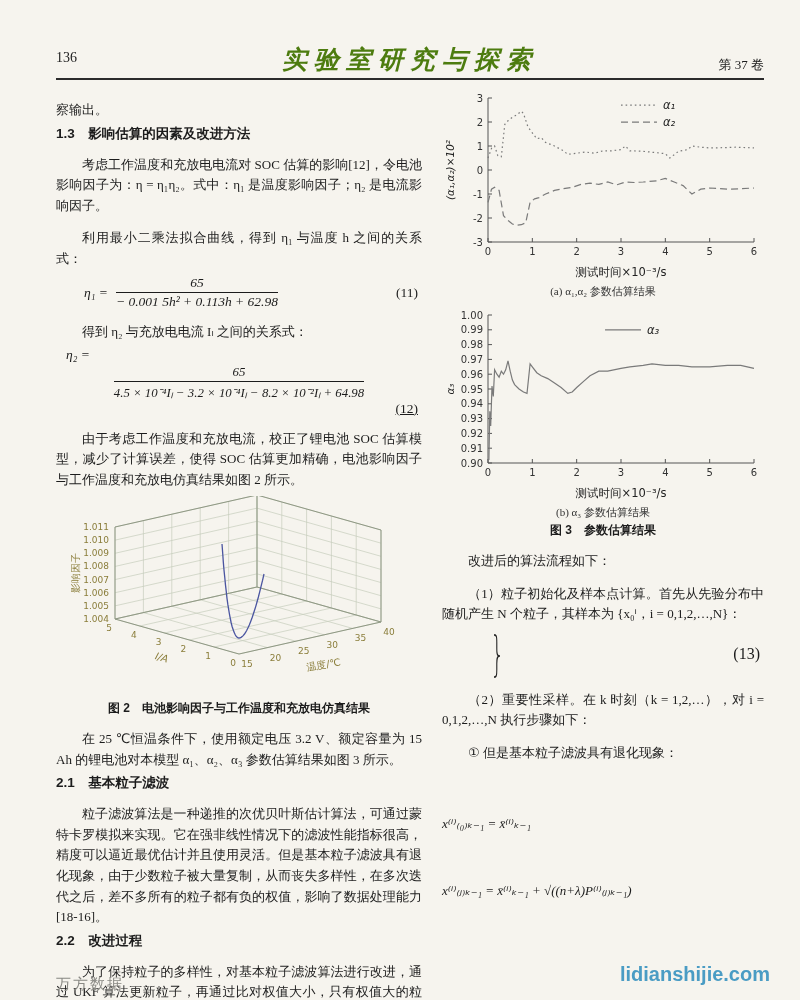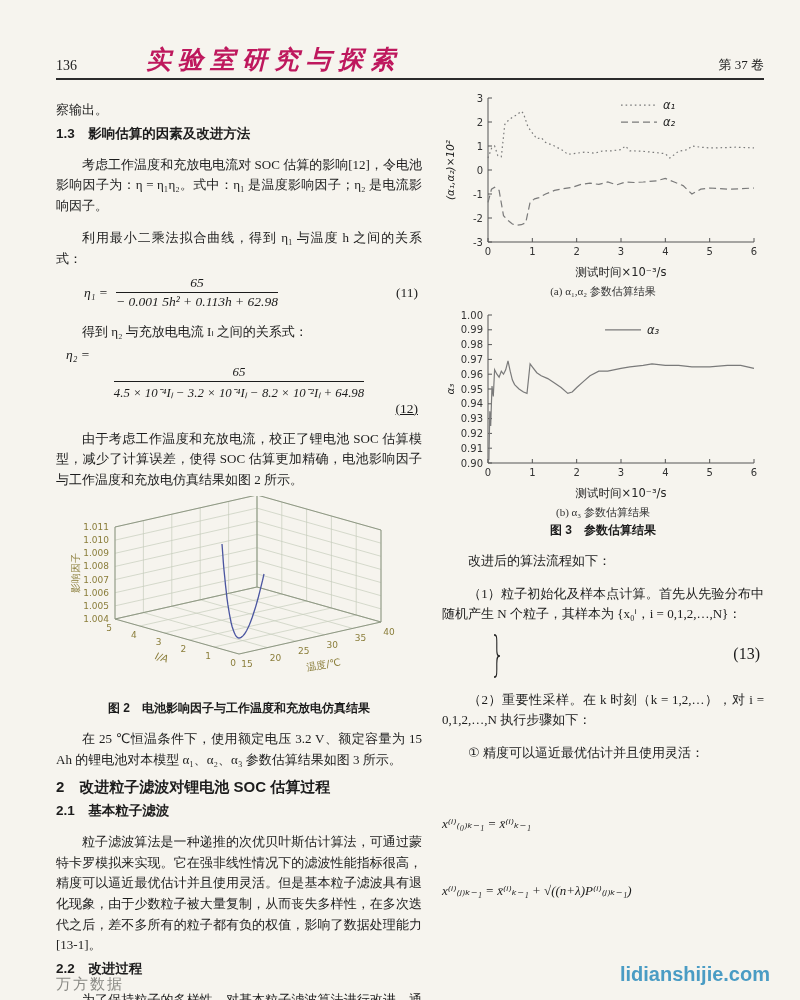--- a/index.html
+++ b/index.html
@@ -5,23 +5,23 @@
   html,body{margin:0;padding:0;background:#d8d6d0;}
   .page{
     position:relative; width:800px; height:1000px; margin:0 auto;
     background:#f6f4ee; overflow:hidden; color:#1c1c1c;
     font-family:"Liberation Serif","DejaVu Sans",serif;
     box-shadow:0 0 8px rgba(0,0,0,.35);
   }
   
   .hdr{position:absolute; top:44px; left:56px; right:36px; height:34px;
        border-bottom:2.5px solid #2b2b2b; display:flex; align-items:flex-end;}
-  .hdr .pnum{font-size:14px; padding-bottom:4px; width:90px;}
-  .hdr .jtitle{flex:1; font-size:25px; font-weight:bold; font-style:italic;
-       letter-spacing:7px; font-family:"DejaVu Serif",serif; color:#be185d; padding-bottom:2px;}
+  .hdr .pnum{font-size:14px; padding-bottom:12px; width:90px;}
+  .hdr .jtitle{flex:1; text-align:center; font-size:25px; font-weight:bold; font-style:italic;
+       letter-spacing:7px; font-family:"DejaVu Serif",serif; color:#4d7c0f; padding-bottom:2px;}
   .hdr .vol{width:90px; text-align:right; font-size:13px; padding-bottom:4px;}
   
   .cols{position:absolute; top:88px; left:56px; width:708px; display:flex; gap:20px;}
   .colL{width:366px;} .colR{width:322px;}
   p{margin:12px 0 2px 0; font-size:13px; line-height:1.58; text-align:justify;}
   p.ind{text-indent:2em;}
   h3{margin:4px 0 3px 0; font-size:13.5px; font-family:"Liberation Sans","DejaVu Sans",sans-serif;}
   h2{margin:8px 0 5px 0; font-size:15px; font-family:"Liberation Sans","DejaVu Sans",sans-serif;}
   
   .eq-row{display:flex; align-items:center; margin:6px 0; font-size:13.5px; font-style:italic;
@@ -166,23 +166,22 @@
             <text x="326" y="139" text-anchor="middle" font-size="9" fill="#8a7d3a">40</text>
             <text x="97.8" y="164.75" text-anchor="middle" font-size="10" font-style="italic" fill="#8a7d3a" transform="rotate(16 97.8 164.75)">I/A</text>
             <text x="261" y="172" text-anchor="middle" font-size="10" fill="#8a7d3a" transform="rotate(-9 261 172)">温度/℃</text>
             <text x="16" y="77" text-anchor="middle" font-size="10" fill="#8a7d3a" transform="rotate(-90 16 77)">影响因子</text>
             <path d="M159.0,48.0L159.7,57.2L160.3,65.9L161.0,74.1L161.8,81.8L162.5,89.1L163.3,95.9L164.0,102.3L164.8,108.2L165.7,113.6L166.5,118.5L167.4,123.0L168.2,127.0L169.1,130.5L170.1,133.5L171.0,136.1L172.0,138.2L172.9,139.9L173.9,141.1L175.0,141.8L176.0,142.0L177.1,141.8L178.1,141.4L179.2,140.6L180.4,139.4L181.5,138.0L182.7,136.2L183.8,134.2L185.0,131.8L186.3,129.0L187.5,126.0L188.8,122.6L190.0,119.0L191.3,115.0L192.7,110.6L194.0,106.0L195.4,101.0L196.7,95.8L198.1,90.2L199.6,84.2L201.0,78.0" fill="none" stroke="#4a55a0" stroke-width="1.3"></path>
           </svg>
         <div class="figcap">图 2　电池影响因子与工作温度和充放电仿真结果</div>
       </div>
 
       <p class="ind">在 25 ℃恒温条件下，使用额定电压 3.2 V、额定容量为 15 Ah 的锂电池对本模型 α₁、α₂、α₃ 参数估算结果如图 3 所示。</p>
-      <h2>2　改进粒子滤波对锂电池 SOC 估算过程</h2>
       <h3>2.1　基本粒子滤波</h3>
-      <p class="ind">粒子滤波算法是一种递推的次优贝叶斯估计算法，可通过蒙特卡罗模拟来实现。它在强非线性情况下的滤波性能指标很高，精度可以逼近最优估计并且使用灵活。但是基本粒子滤波具有退化现象，由于少数粒子被大量复制，从而丧失多样性，在多次迭代之后，差不多所有的粒子都有负的权值，影响了数据处理能力[13-1]。</p>
+      <p class="ind">粒子滤波算法是一种递推的次优贝叶斯估计算法，可通过蒙特卡罗模拟来实现。它在强非线性情况下的滤波性能指标很高，精度可以逼近最优估计并且使用灵活。但是基本粒子滤波具有退化现象，由于少数粒子被大量复制，从而丧失多样性，在多次迭代之后，差不多所有的粒子都有负的权值，影响了数据处理能力[18-16]。</p>
       <h3>2.2　改进过程</h3>
       <p class="ind">为了保持粒子的多样性，对基本粒子滤波算法进行改进，通过 UKF 算法更新粒子，再通过比对权值大小，只有权值大的粒子才能够进入复制组被重新采样，小的则被抛弃。</p>
     </div>
 
     <div class="colR">
       <div class="figwrap" style="margin-top:0;">
         <svg id="fig3a" width="322" height="192">
             <line x1="46" y1="10" x2="46" y2="154" stroke="#555" stroke-width="1"></line>
             <line x1="46" y1="154" x2="312" y2="154" stroke="#555" stroke-width="1"></line>
             <line x1="46" y1="154" x2="46" y2="150" stroke="#555" stroke-width="1"></line>
@@ -277,21 +276,21 @@
 
       <p class="ind">改进后的算法流程如下：</p>
       <p class="ind">（1）粒子初始化及样本点计算。首先从先验分布中随机产生 N 个粒子，其样本为 {x₀ⁱ，i = 0,1,2,…,N}：</p>
 
       <div class="eq-group" style="padding-left:40px;">
         <span class="brace" style="font-size:48px;">}</span>
         <span class="eq-no">(13)</span>
       </div>
 
       <p class="ind">（2）重要性采样。在 k 时刻（k = 1,2,…），对 i = 0,1,2,…,N 执行步骤如下：</p>
-      <p class="ind">① 精度可以逼近最优估计并且使用灵活：</p>
+      <p class="ind">① 但是基本粒子滤波具有退化现象：</p>
 
       <div class="eq-group">
         <div class="eq-lines">
           <div>x⁽ⁱ⁾₍₀₎ₖ₋₁ = x̄⁽ⁱ⁾ₖ₋₁</div>
           <div>x⁽ⁱ⁾₍ⱼ₎ₖ₋₁ = x̄⁽ⁱ⁾ₖ₋₁ + √((n+λ)P⁽ⁱ⁾₍ⱼ₎ₖ₋₁)</div>
           
           
           
         </div>
 

